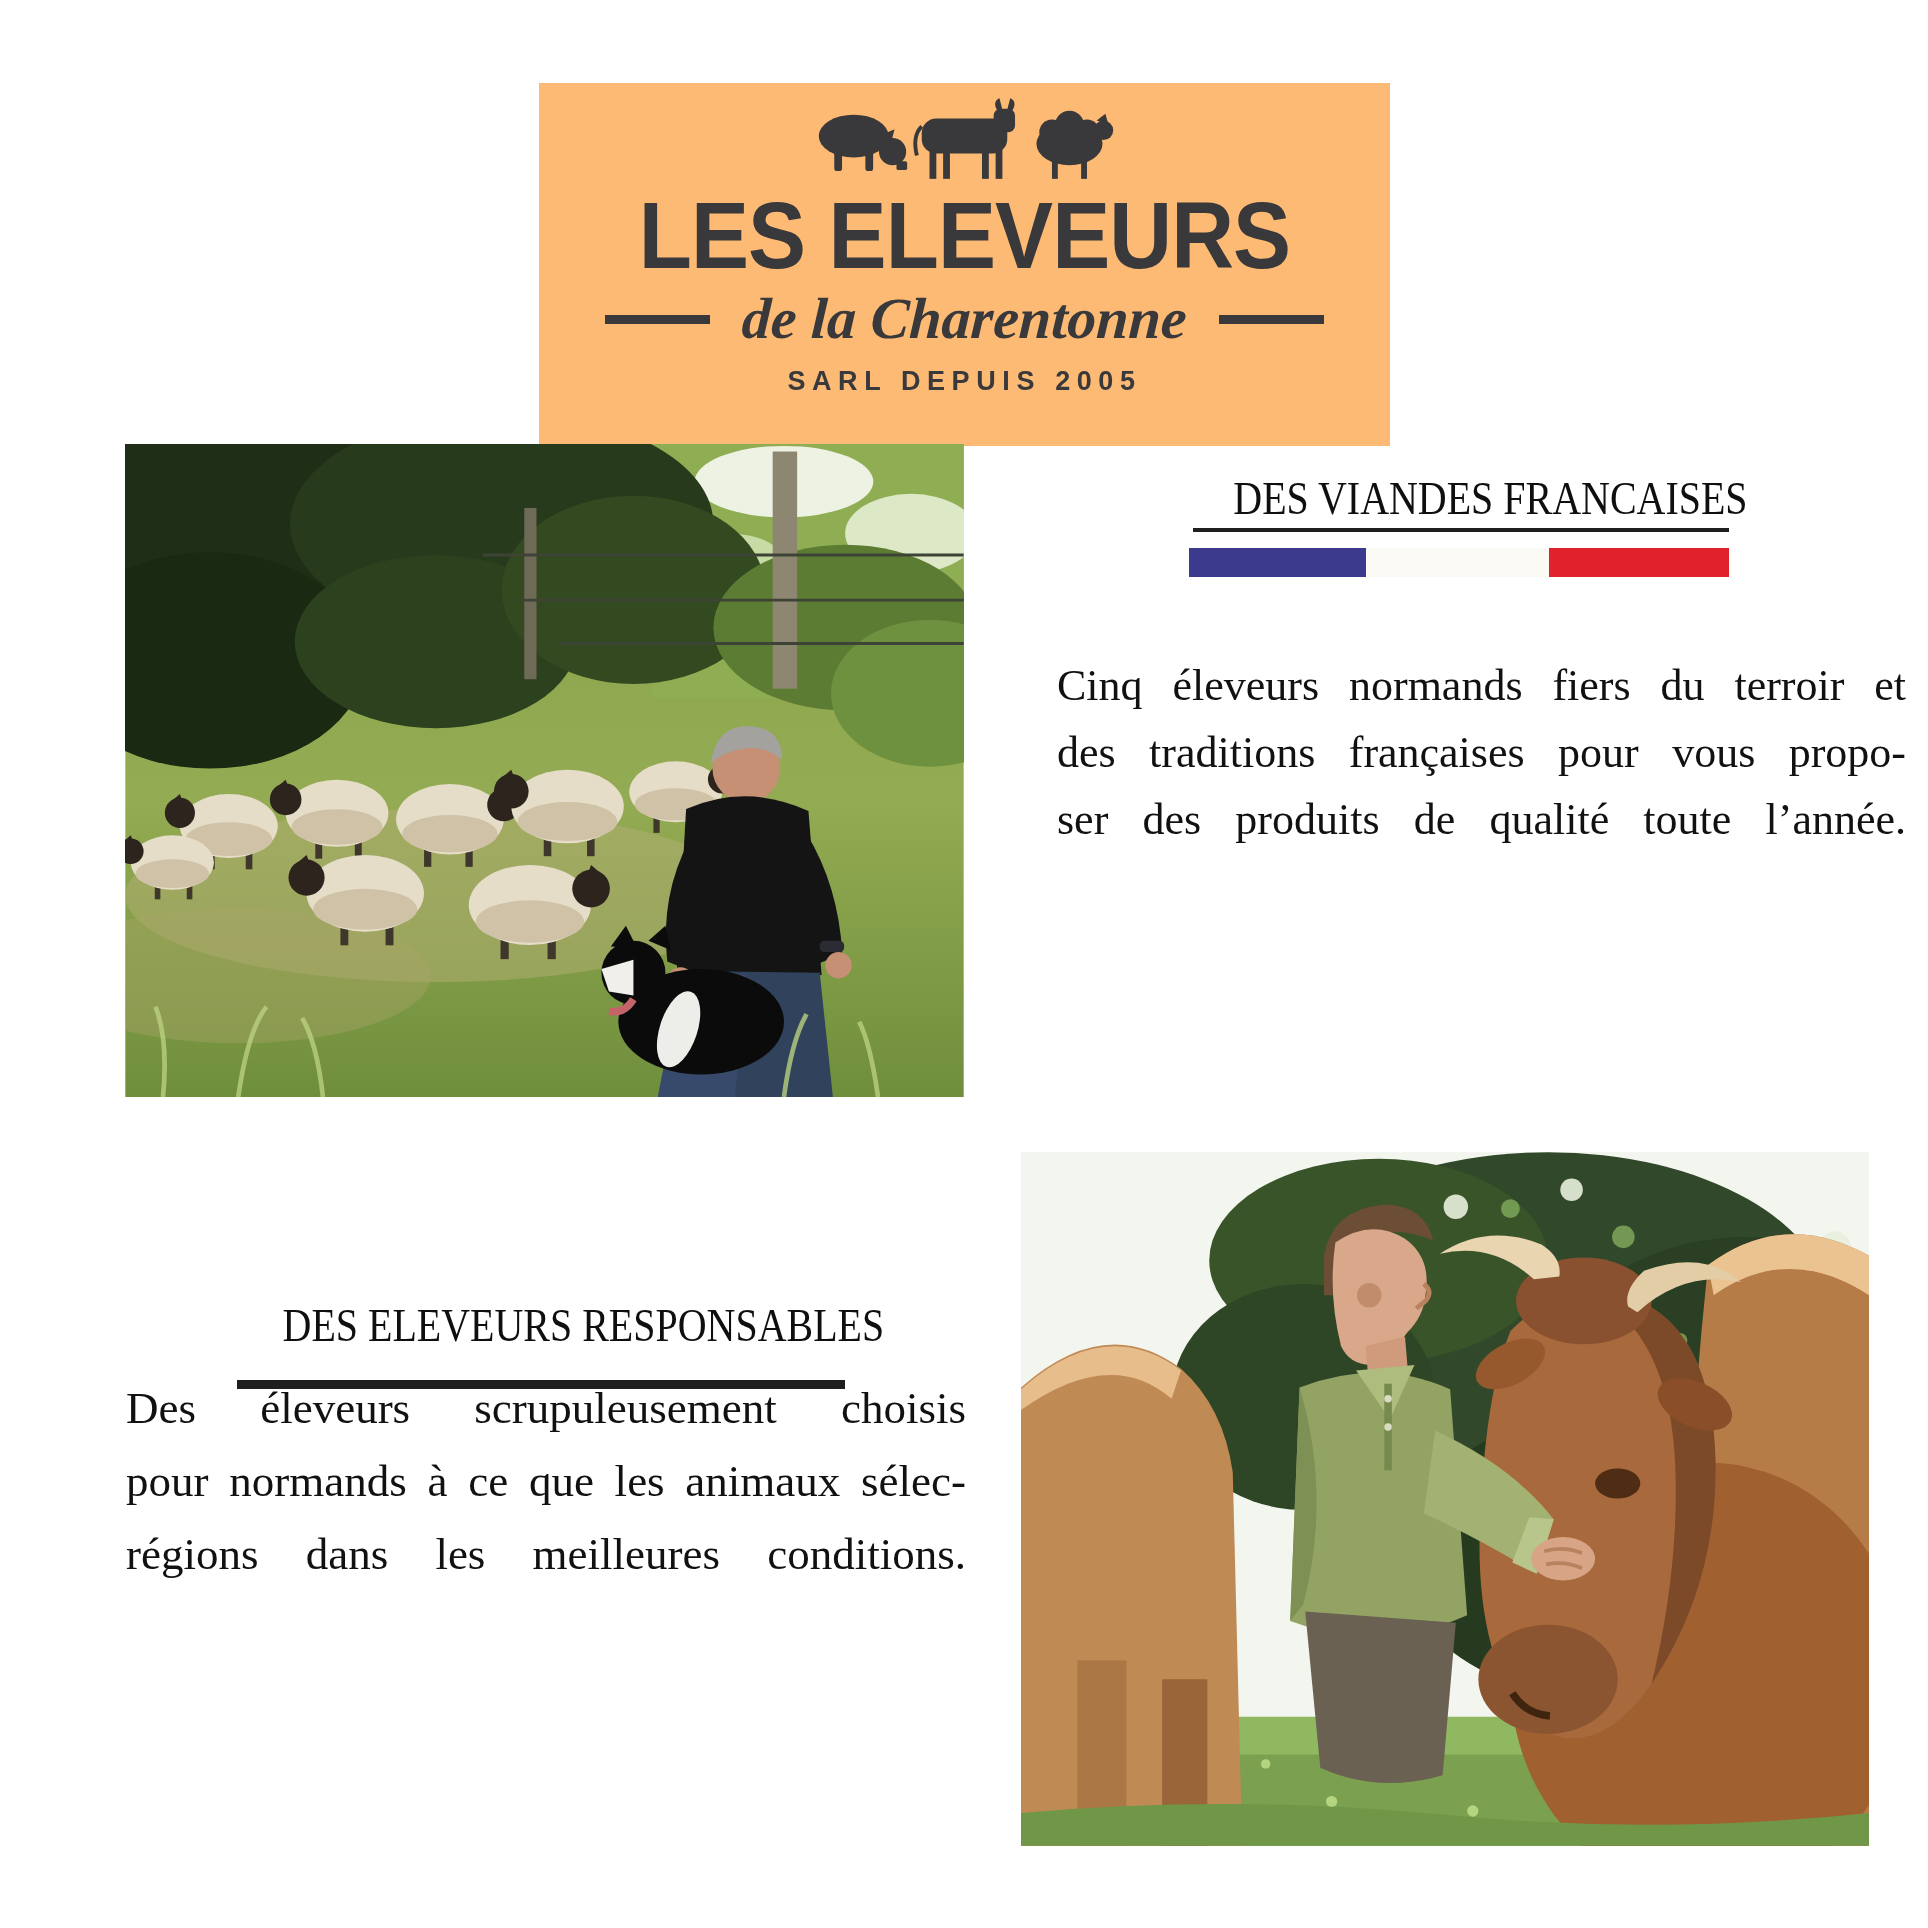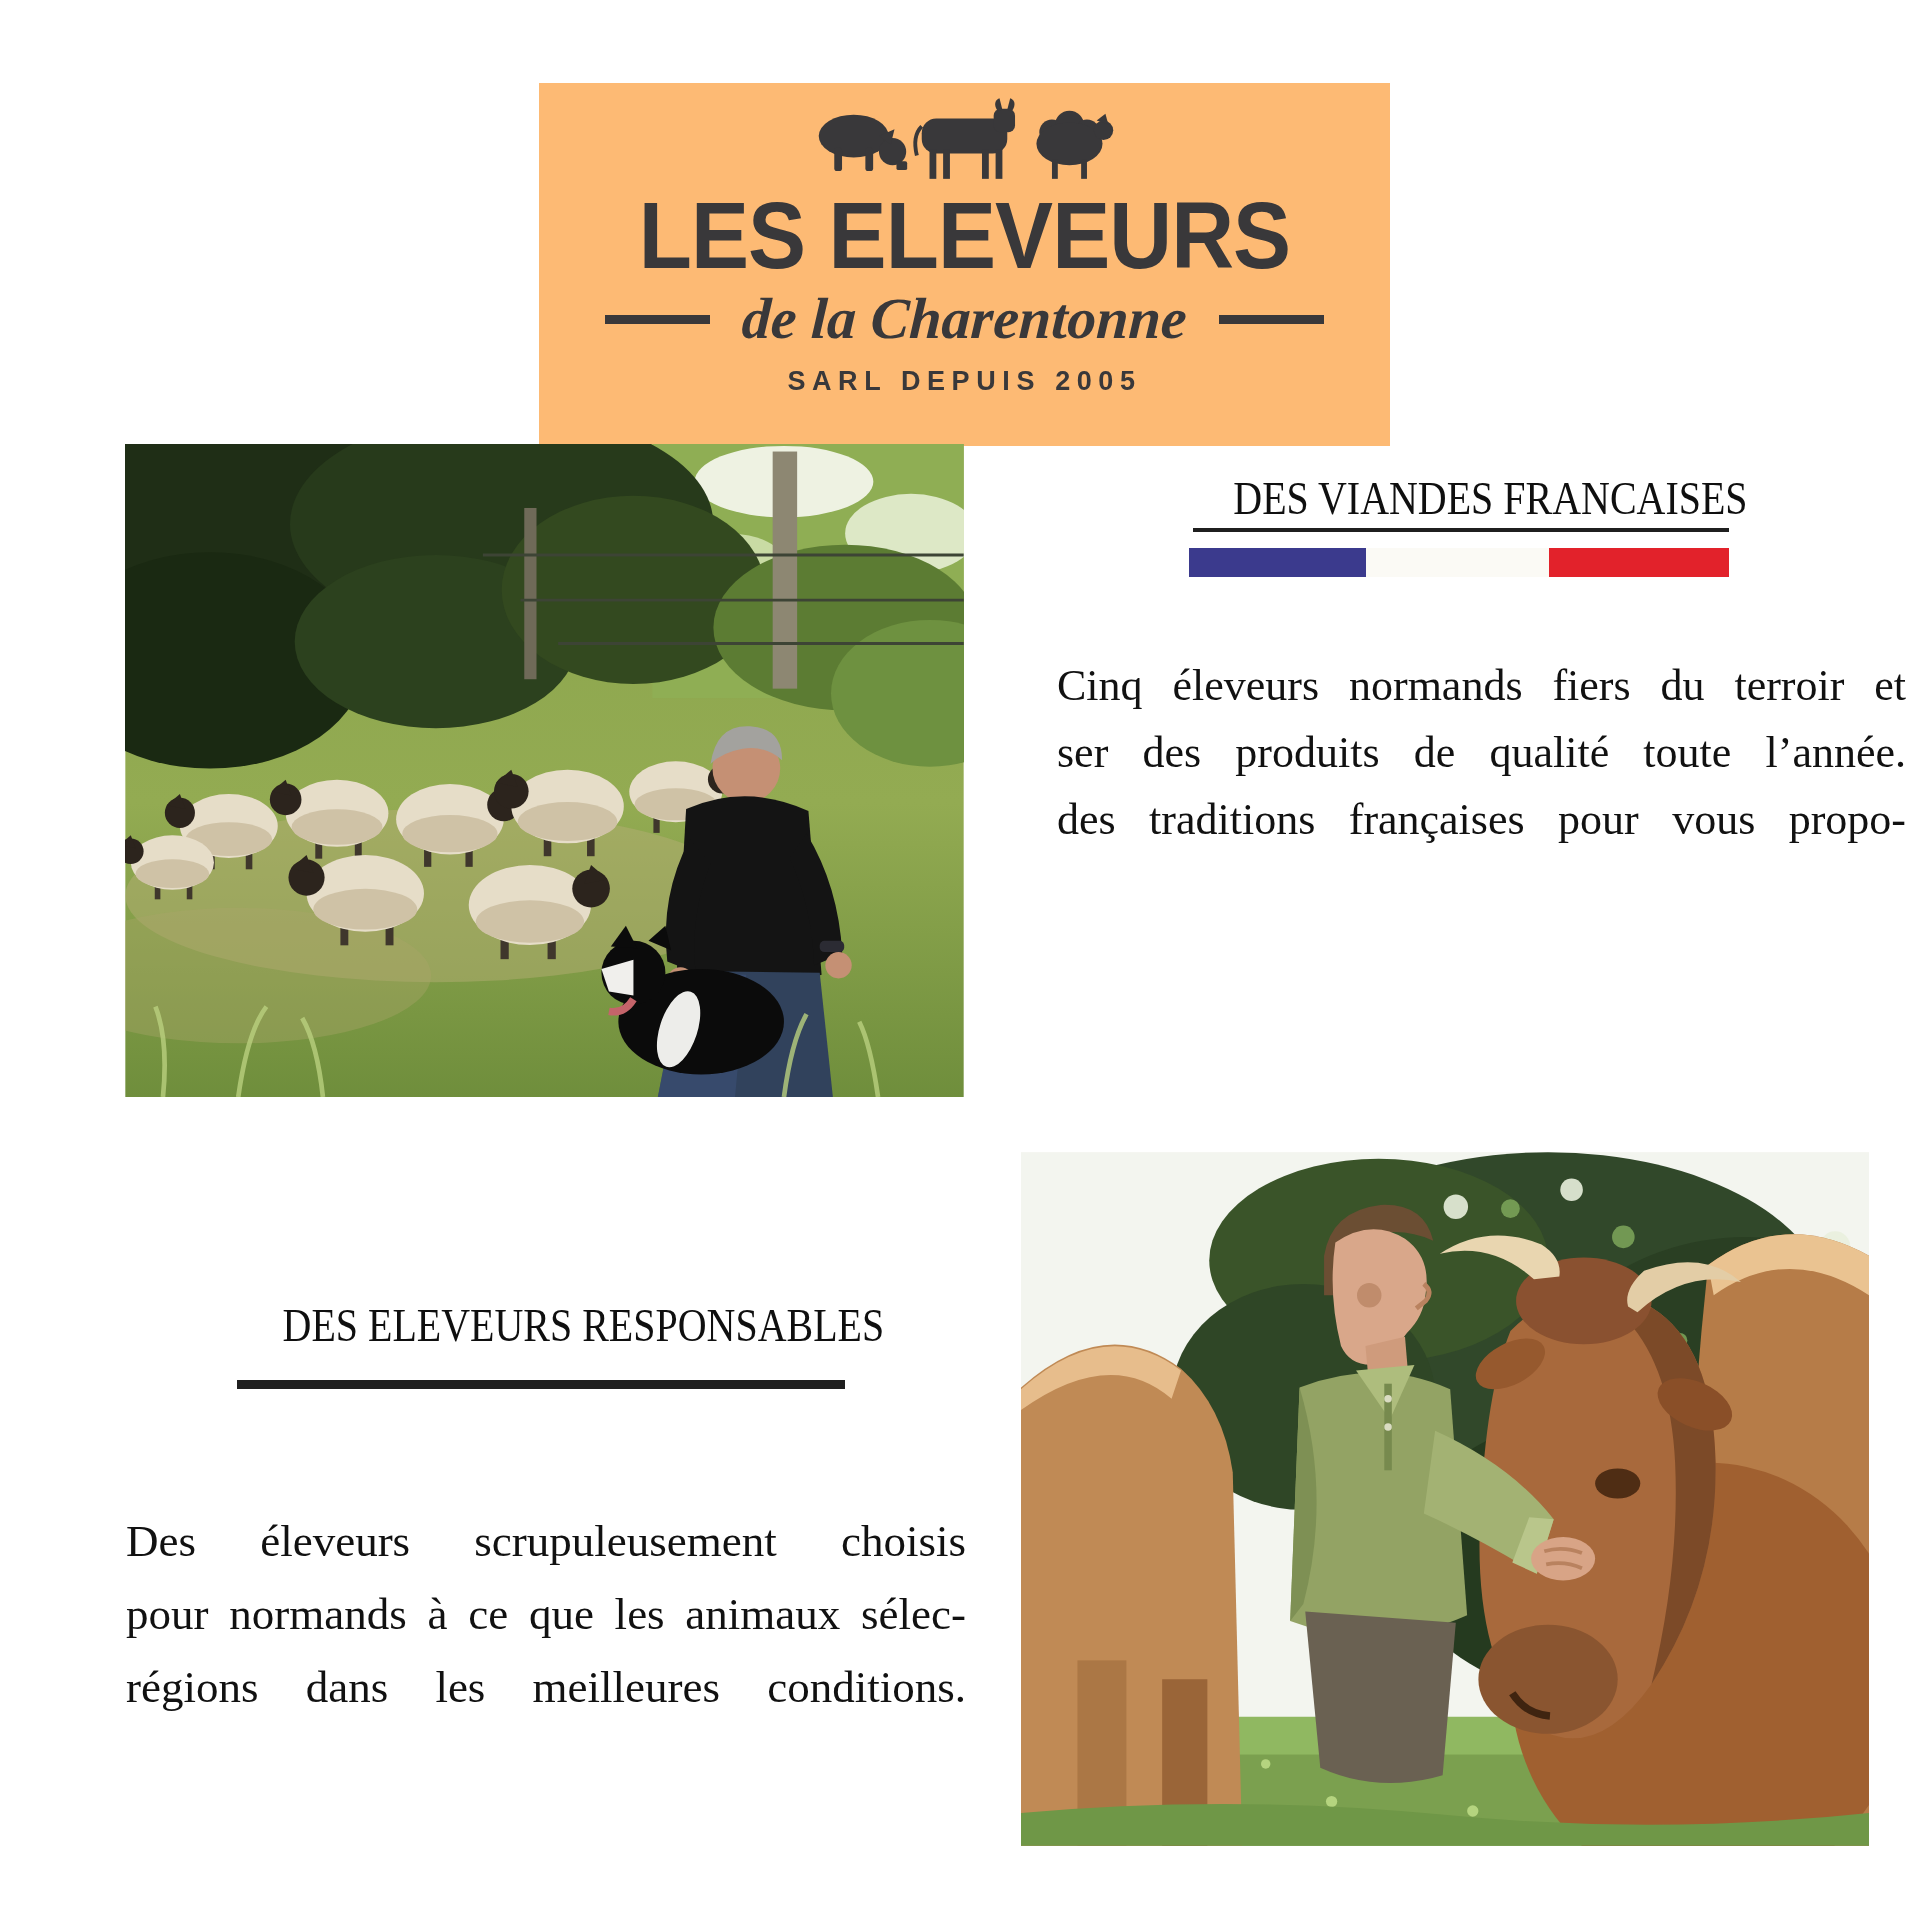--- a/index.html
+++ b/index.html
@@ -161,27 +161,27 @@
 
   <div class="abs sec-heading" style="left:1193px;top:473px;width:537px;">DES VIANDES FRANCAISES</div>
   <div class="abs rule" style="left:1193px;top:528px;width:536px;height:3.8px;"></div>
   <div class="abs flag" style="left:1189px;top:548px;width:540px;height:29px;">
     <div class="b"></div>
     <div class="w"></div>
     <div class="r"></div>
   </div>
   <div class="abs body-block viandes-body" style="left:1025px;top:652px;width:849px;margin-left:32px;">
     <div class="jline">Cinq éleveurs normands fiers du terroir et</div>
+    <div class="jline">des traditions françaises pour vous propo-</div>
     <div class="jline">ser des produits de qualité toute l’année.</div>
-    <div class="jline">des traditions françaises pour vous propo-</div>
   </div>
 
   <div class="abs sec-heading" style="left:237px;top:1300px;width:608px;">DES ELEVEURS RESPONSABLES</div>
   <div class="abs rule" style="left:237px;top:1380px;width:608px;height:8.5px;"></div>
-  <div class="abs body-block eleveurs-body" style="left:126px;top:1505px;width:840px;">
+  <div class="abs body-block eleveurs-body" style="left:126px;top:1372px;width:840px;">
     <div class="jline">Des éleveurs scrupuleusement choisis</div>
     <div class="jline">pour normands à ce que les animaux sélec-</div>
     <div class="jline">régions dans les meilleures conditions.</div>
   </div>
 
   <div class="abs" style="left:1021px;top:1152px;width:848px;height:694px;" aria-label="Éleveur en polo vert caressant des vaches limousines brunes">
     <svg class="photo" width="848" height="694" viewBox="0 0 901 737">
       <rect width="901" height="737" fill="#f3f5ef"></rect>
       <g>
         <ellipse cx="560" cy="170" rx="300" ry="170" fill="#31482a"></ellipse>

